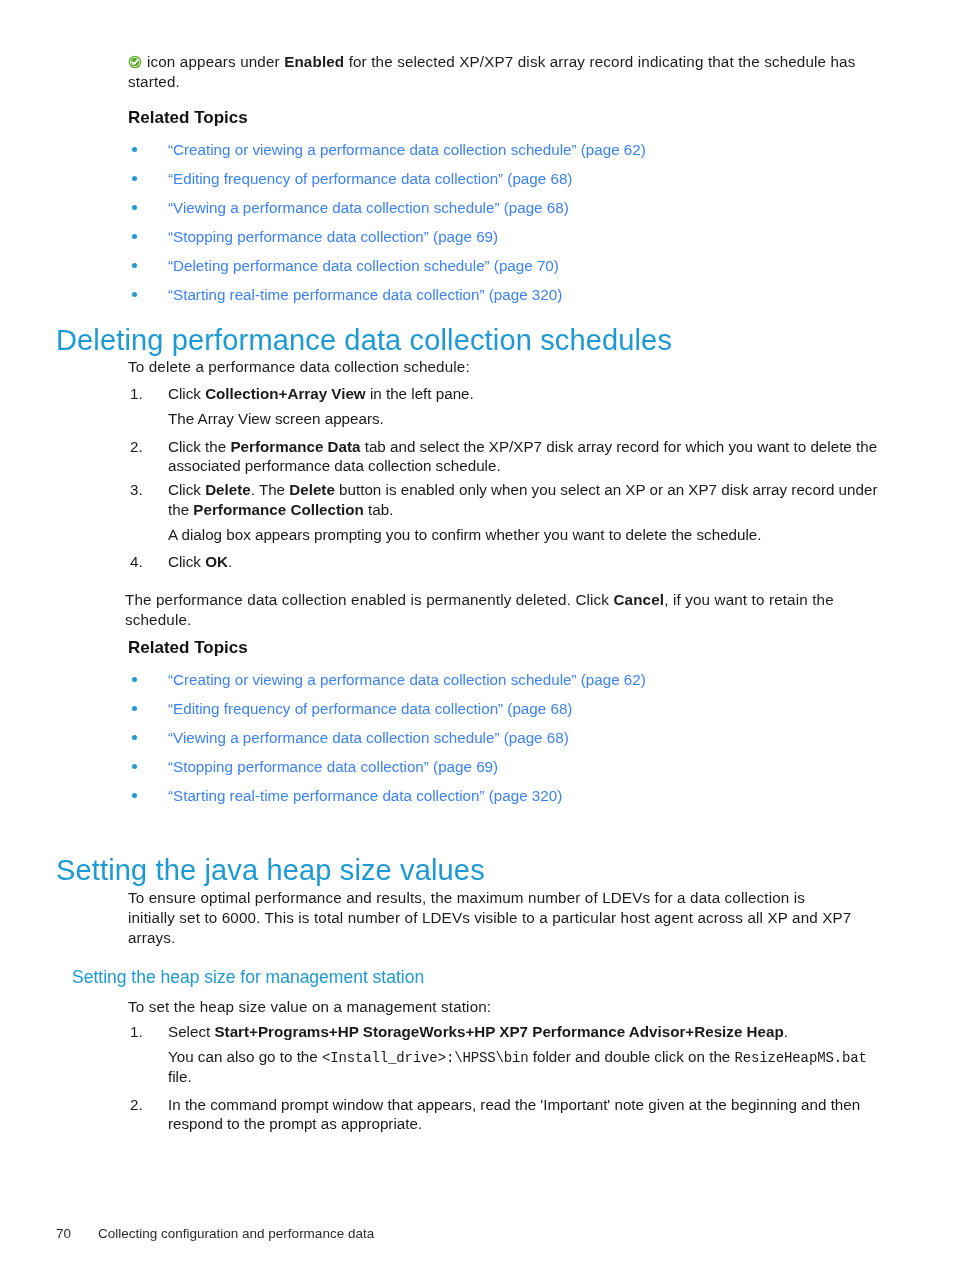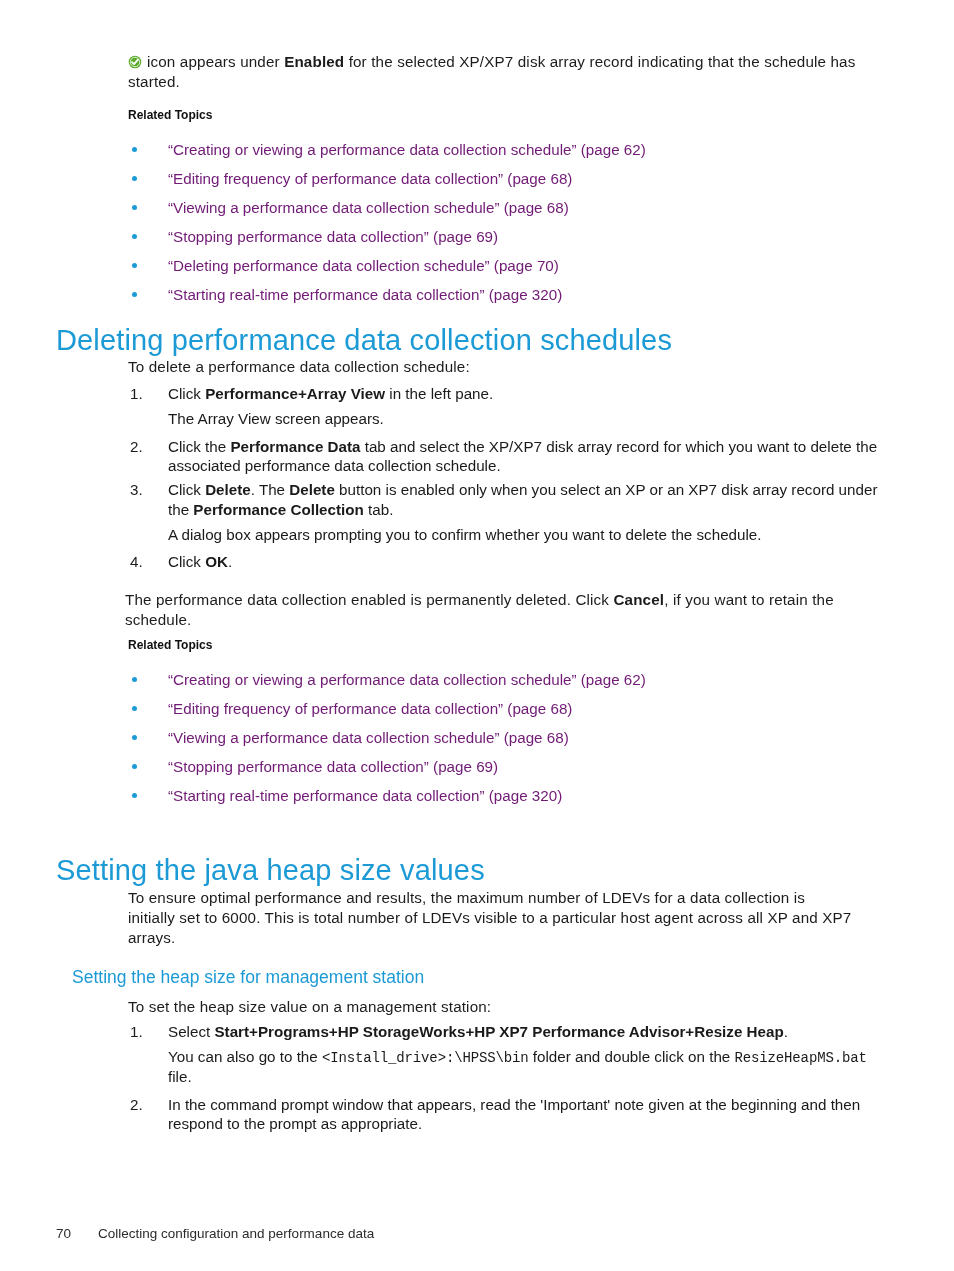--- a/index.html
+++ b/index.html
@@ -55,21 +55,21 @@
 
   .bold { font-weight: 700; }
   .mono {
     font-family: "Liberation Mono", "DejaVu Sans Mono", monospace;
     font-size: 14px;
     letter-spacing: -0.01em;
   }
 
   
   .rt-label {
-    font-size: 12px;
+    font-size: 17px;
     font-weight: 700;
     color: #111111;
   }
 
   
   ul.link-list {
     list-style: none;
     margin: 0;
     padding: 0;
   }
@@ -83,21 +83,21 @@
   }
   ul.link-list li .bullet {
     position: absolute;
     left: 4px;
     top: 7px;
     width: 5px;
     height: 5px;
     border-radius: 50%;
     background: #1b9ad6;
   }
-  ul.link-list li .lnk { color: #701a75; }
+  ul.link-list li .lnk { color: #3b82f6; }
 
   
   ol.steps {
     list-style: none;
     margin: 0;
     padding: 0;
   }
   ol.steps > li {
     position: relative;
     padding-left: 40px;
@@ -169,21 +169,21 @@
     <li><span class="bullet"></span><span class="lnk">“Starting real-time performance data collection” (page 320)</span></li>
   </ul>
 
   <h1 class="sec-head blk" style="left:56px; top:324px;">Deleting performance data collection schedules</h1>
 
   <div class="blk lvl1 body-text" style="left:0; top:357px; width:760px;">To delete a performance data collection schedule:</div>
 
   <ol class="steps blk" style="left:128px; top:384px; width:760px;">
 
     <li>
-      <span class="num">1.</span><span>Click </span><span class="bold">Performance</span><span class="bold">+</span><span class="bold">Array View</span><span> in the left pane.</span>
+      <span class="num">1.</span><span>Click </span><span class="bold">Collection</span><span class="bold">+</span><span class="bold">Array View</span><span> in the left pane.</span>
       <div class="step-sub">The Array View screen appears.</div>
     </li>
 
     <li style="margin-top:8px;">
       <span class="num">2.</span><span>Click the </span><span class="bold">Performance Data</span><span> tab and select the XP/XP7 disk array record for which you want to delete the associated performance data collection schedule.</span>
     </li>
 
     <li style="margin-top:4px;">
       <span class="num">3.</span><span>Click </span><span class="bold">Delete</span><span>. The </span><span class="bold">Delete</span><span> button is enabled only when you select an XP or an XP7 disk array record under the </span><span class="bold">Performance Collection</span><span> tab.</span>
       <div class="step-sub">A dialog box appears prompting you to confirm whether you want to delete the schedule.</div>

